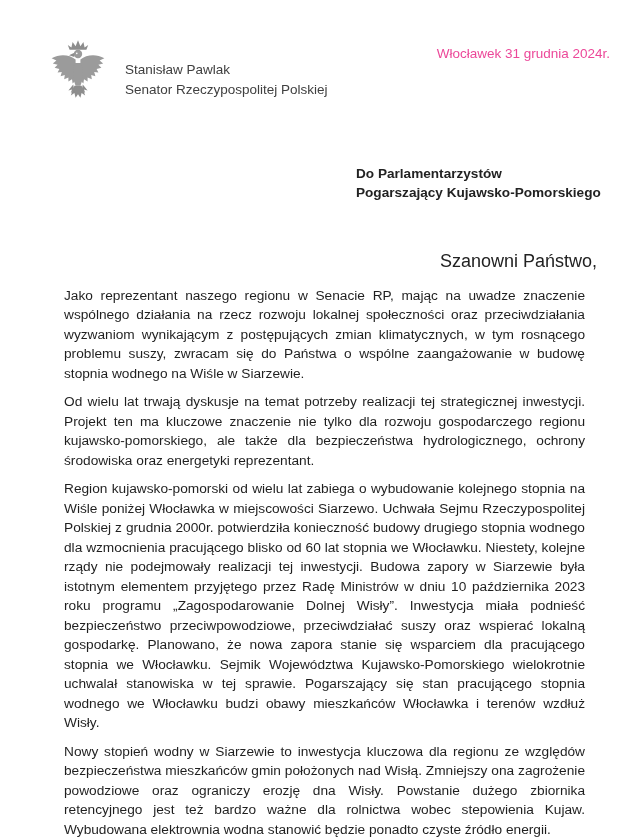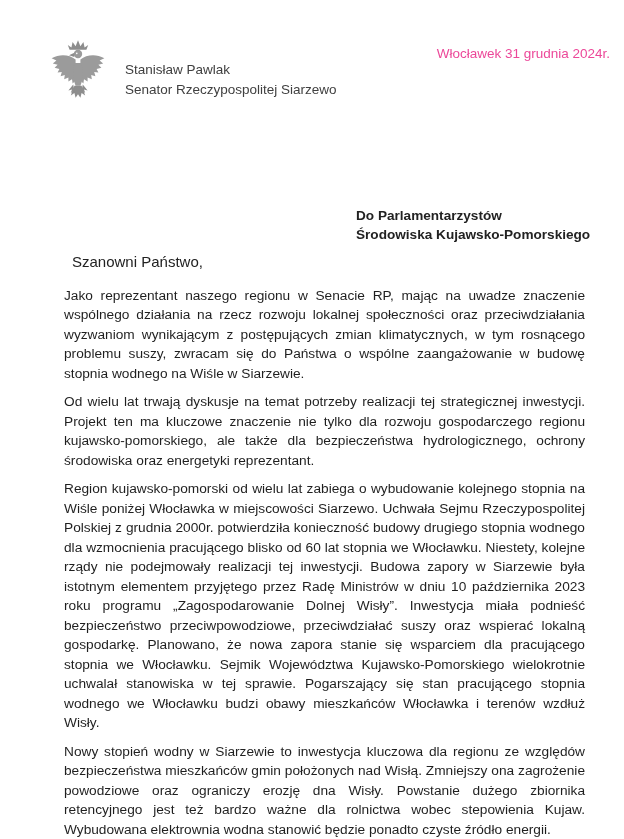--- a/index.html
+++ b/index.html
@@ -18,27 +18,27 @@
   .sender{
     position:absolute;left:125px;top:60px;
     font-size:13.5px;line-height:20px;color:#404040;
   }
   .date-line{
     position:absolute;right:14px;top:46px;
     font-size:13.5px;color:#ec4899;
   }
   .recipient{
     position:absolute;left:356px;top:165px;
-    font-size:13.6px;line-height:18.5px;font-weight:bold;color:#222;margin-top:42px;
+    font-size:13.6px;line-height:18.5px;font-weight:bold;color:#222;
   }
   .body{
     position:absolute;left:64px;top:252px;width:533px;
   }
   .salutation{
-    font-size:15px;line-height:19.5px;margin:0 0 14px 8px;color:#222;
+    font-size:18px;line-height:19.5px;margin:0 0 14px 16px;color:#222;text-align:right;
   }
   .body p.para{
     font-size:13.7px;line-height:19.5px;
     text-align:justify;
     margin:0 12px 9px 0;
     color:#1f1f1f;
   }
   .body p.para.bold{
     font-weight:bold;color:#151515;margin-bottom:0;
   }
@@ -68,28 +68,28 @@
         <polygon fill="#8d8d8d" points="44,78 38,94 44,90 46,98 50,92 54,98 56,90 62,94 56,78"></polygon>
 
         <polygon fill="#8d8d8d" points="42,76 34,86 40,84 38,90 44,86"></polygon>
         <polygon fill="#8d8d8d" points="58,76 66,86 60,84 62,90 56,86"></polygon>
       </g>
     </svg>
   </div>
 
   <div class="sender">
     <div>Stanisław Pawlak</div>
-    <div>Senator Rzeczypospolitej Siarzewo</div>
+    <div>Senator Rzeczypospolitej Polskiej</div>
   </div>
 
   <div class="date-line">Włocławek 31 grudnia 2024r.</div>
 
   <div class="recipient">
     <div>Do Parlamentarzystów</div>
-    <div>Środowiska Kujawsko-Pomorskiego</div>
+    <div>Pogarszający Kujawsko-Pomorskiego</div>
   </div>
 
   <div class="body">
     <p class="salutation">Szanowni Państwo,</p>
     <p class="para">Jako reprezentant naszego regionu w Senacie RP, mając na uwadze znaczenie wspólnego działania na rzecz rozwoju lokalnej społeczności oraz przeciwdziałania wyzwaniom wynikającym z postępujących zmian klimatycznych, w tym rosnącego problemu suszy, zwracam się do Państwa o wspólne zaangażowanie w budowę stopnia wodnego na Wiśle w Siarzewie.</p>
     <p class="para">Od wielu lat trwają dyskusje na temat potrzeby realizacji tej strategicznej inwestycji. Projekt ten ma kluczowe znaczenie nie tylko dla rozwoju gospodarczego regionu kujawsko-pomorskiego, ale także dla bezpieczeństwa hydrologicznego, ochrony środowiska oraz energetyki reprezentant.</p>
     <p class="para">Region kujawsko-pomorski od wielu lat zabiega o wybudowanie kolejnego stopnia na Wiśle poniżej Włocławka w miejscowości Siarzewo. Uchwała Sejmu Rzeczypospolitej Polskiej z grudnia 2000r. potwierdziła konieczność budowy drugiego stopnia wodnego dla wzmocnienia pracującego blisko od 60 lat stopnia we Włocławku. Niestety, kolejne rządy nie podejmowały realizacji tej inwestycji. Budowa zapory w Siarzewie była istotnym elementem przyjętego przez Radę Ministrów w dniu 10 października 2023 roku programu „Zagospodarowanie Dolnej Wisły”. Inwestycja miała podnieść bezpieczeństwo przeciwpowodziowe, przeciwdziałać suszy oraz wspierać lokalną gospodarkę. Planowano, że nowa zapora stanie się wsparciem dla pracującego stopnia we Włocławku. Sejmik Województwa Kujawsko-Pomorskiego wielokrotnie uchwalał stanowiska w tej sprawie. Pogarszający się stan pracującego stopnia wodnego we Włocławku budzi obawy mieszkańców Włocławka i terenów wzdłuż Wisły.</p>
     <p class="para">Nowy stopień wodny w Siarzewie to inwestycja kluczowa dla regionu ze względów bezpieczeństwa mieszkańców gmin położonych nad Wisłą. Zmniejszy ona zagrożenie powodziowe oraz ograniczy erozję dna Wisły. Powstanie dużego zbiornika retencyjnego jest też bardzo ważne dla rolnictwa wobec stepowienia Kujaw. Wybudowana elektrownia wodna stanowić będzie ponadto czyste źródło energii.</p>
     <p class="para bold">W dniu 23 grudnia 2024 roku Generalny Dyrektor Ochrony Środowiska (GDOŚ) uchylił decyzję środowiskową Dyrektora Regionalnego Dyrektora Ochrony Środowiska (RDOŚ) w Bydgoszczy dla projektu budowy stopnia wodnego na Wiśle w Siarzewie. To kluczowy dokument, którego brak uniemożliwia dalsze procedowanie tej inwestycji, w tym uzyskanie pozwolenia na budowę.</p>
   </div>

